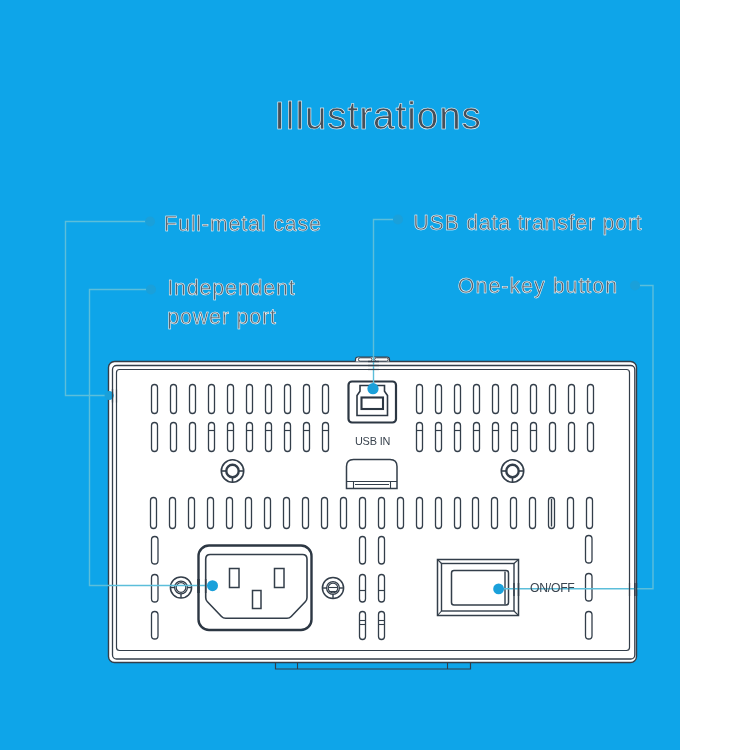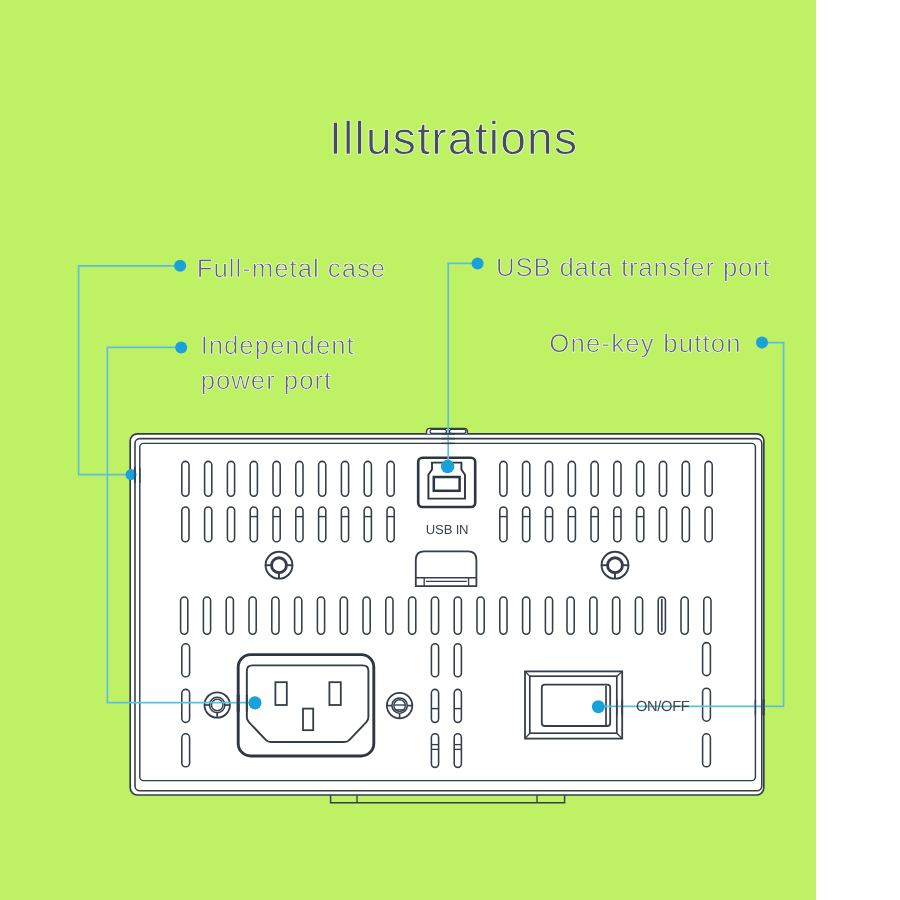--- a/index.html
+++ b/index.html
@@ -1,17 +1,17 @@
 <!DOCTYPE html>
 <html><head>
 <meta charset="utf-8">
 <title>Illustrations</title>
 <style>
   html,body { margin:0; padding:0; background:#fff; }
-  .page { position:relative; width:680px; height:750px; background:#bef264; overflow:hidden;
+  .page { position:relative; width:680px; height:750px; background:#0ea5e9; overflow:hidden;
           font-family:"Liberation Sans", sans-serif; }
   svg text { font-family:"Liberation Sans", sans-serif; }
 </style>
 </head>
 <body>
 <div class="page">
 
 <div style="position:absolute; left:3px; top:94px; width:750px; text-align:center;
      font-size:38.5px; color:#454f59; letter-spacing:1px; -webkit-text-stroke:0.55px #ffffff;">Illustrations</div>
 

